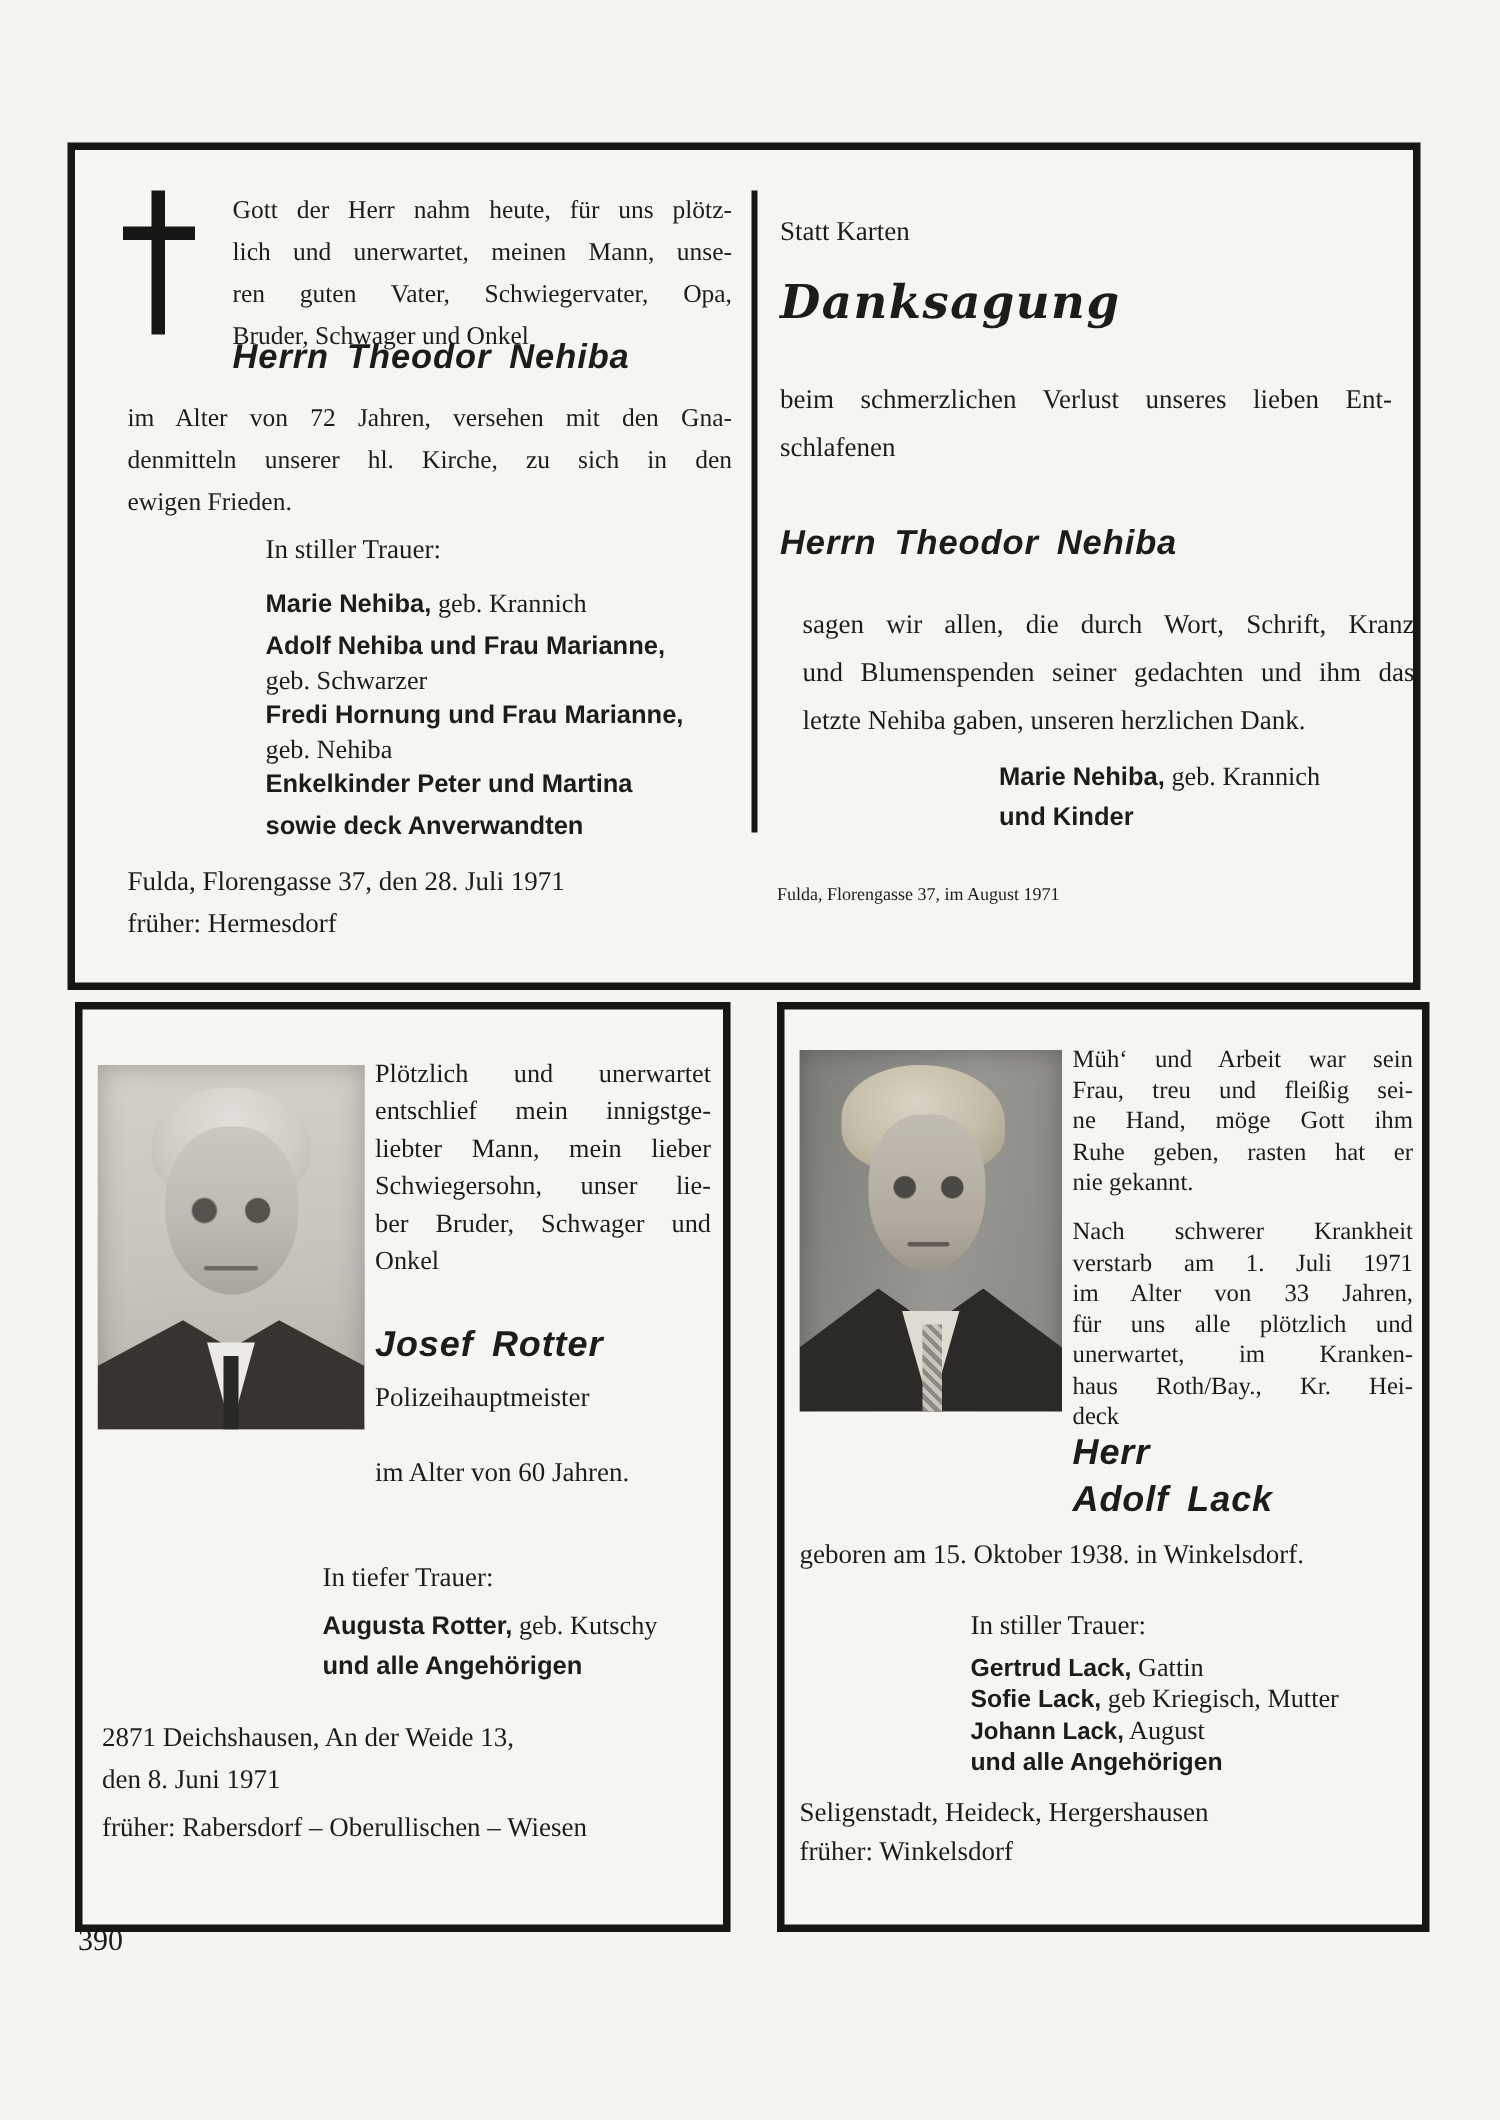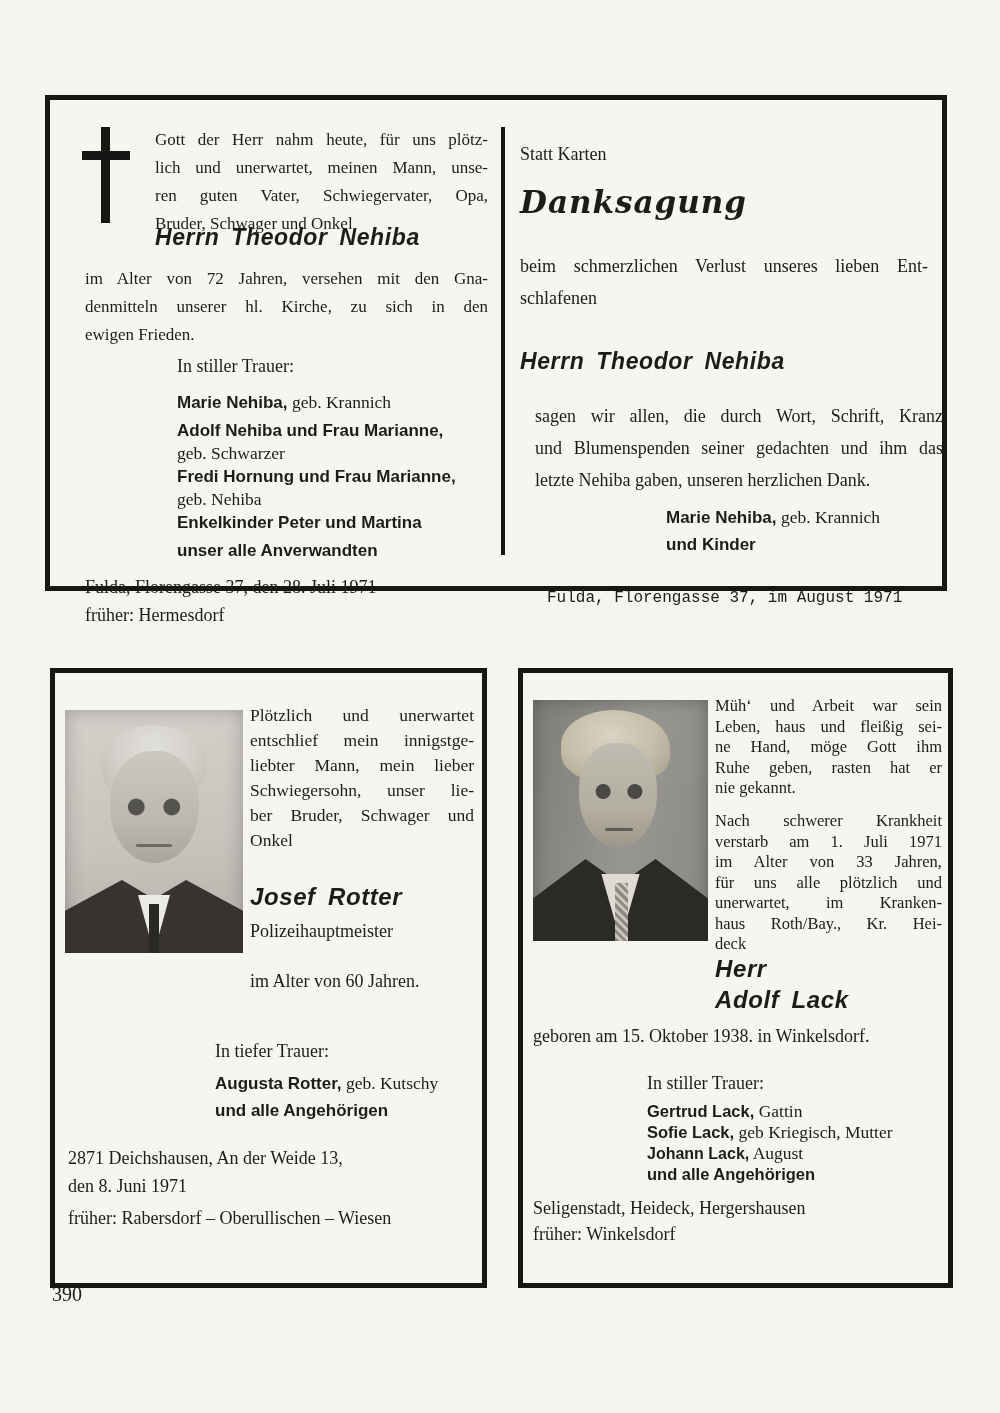--- a/index.html
+++ b/index.html
@@ -49,21 +49,21 @@
   .ph-lack .shirt { bottom:0; left:39%; width:22%; height:28%; background:#dfdbd2;
       clip-path:polygon(0 0,100% 0,50% 100%); }
   .ph-lack .tie { bottom:0; left:47%; width:7%; height:24%;
       background:repeating-linear-gradient(45deg,#8d8a83 0 3px,#c9c5bb 3px 6px); }
 </style>
 </head>
 <body>
 
 <div class="page">
 
-  <section class="box" style="left:45px; top:95px; width:902px; height:496px;">
+  <section class="box" style="left:45px; top:95px; width:902px; height:565px;">
 
     <div class="divider" style="left:451px; top:27px; width:4px; height:428px;"></div>
 
     <div class="cross" style="left:32px; top:27px;"></div>
 
     <div class="abs" style="left:105px; top:26px; width:333px; font-size:17px; line-height:28px;">
         <div class="jline">Gott der Herr nahm heute, für uns plötz-</div>
         <div class="jline">lich und unerwartet, meinen Mann, unse-</div>
         <div class="jline">ren guten Vater, Schwiegervater, Opa,</div>
         <div class="jline last">Bruder, Schwager und Onkel</div>
@@ -79,21 +79,21 @@
 
     <div class="abs" style="left:127px; top:256px; font-size:18px;">In stiller Trauer:</div>
 
     <div class="abs" style="left:127px; top:292px; width:310px; font-size:17.5px;">
       <div style="height:23px;"><span class="sans-b" style="font-size:17px;">Marie Nehiba,</span><span> geb. Krannich</span></div>
       <div style="height:23px; margin-top:5px;"><span class="sans-b" style="font-size:17px;">Adolf Nehiba und Frau Marianne,</span><span></span></div>
       <div style="height:23px;"><span class="sans-b" style="font-size:17px;"></span><span>geb. Schwarzer</span></div>
       <div style="height:23px;"><span class="sans-b" style="font-size:17px;">Fredi Hornung und Frau Marianne,</span><span></span></div>
       <div style="height:23px;"><span class="sans-b" style="font-size:17px;"></span><span>geb. Nehiba</span></div>
       <div style="height:23px;"><span class="sans-b" style="font-size:17px;">Enkelkinder Peter und Martina</span><span></span></div>
-      <div style="height:23px; margin-top:5px;"><span class="sans-b" style="font-size:17px;">unser alle Anverwandten</span><span></span></div>
+      <div style="height:23px; margin-top:5px;"><span class="sans-b" style="font-size:17px;">sowie deck Anverwandten</span><span></span></div>
     </div>
 
     <div class="abs" style="left:35px; top:477px; font-size:18px;">Fulda, Florengasse 37, den 28. Juli 1971</div>
     <div class="abs" style="left:35px; top:505px; font-size:18px;">früher: Hermesdorf</div>
 
     <div class="abs" style="left:470px; top:44px; font-size:18px;">Statt Karten</div>
 
     <div class="abs center script-title" style="left:470px; top:84px; width:410px; font-size:31px;">Danksagung</div>
 
     <div class="abs" style="left:470px; top:150px; width:408px; font-size:18px; line-height:32px;">
@@ -105,21 +105,21 @@
 
     <div class="abs" style="left:470px; top:300px; width:408px; font-size:18px; line-height:32px;margin-left:15px;">
         <div class="jline">sagen wir allen, die durch Wort, Schrift, Kranz</div>
         <div class="jline">und Blumenspenden seiner gedachten und ihm das</div>
         <div class="jline last">letzte Nehiba gaben, unseren herzlichen Dank.</div>
       </div>
 
     <div class="abs" style="left:616px; top:407px; font-size:17.5px;"><span class="sans-b" style="font-size:17px;">Marie Nehiba,</span><span> geb. Krannich</span></div>
     <div class="abs sans-b" style="left:616px; top:435px; font-size:17px;">und Kinder</div>
 
-    <div class="abs" style="left:497px; top:489px; font-size:16px;font-family:Liberation Mono, monospace;">Fulda, Florengasse 37, im August 1971</div>
+    <div class="abs" style="left:468px; top:489px; font-size:12px;">Fulda, Florengasse 37, im August 1971</div>
   </section>
 
   <section class="box" style="left:50px; top:668px; width:437px; height:620px;">
 
     <div class="photo ph-rotter" style="left:10px; top:37px; width:178px; height:243px;">
       <div class="hair"></div>
       <div class="face"></div>
       <div class="eyes"></div>
       <div class="mouth"></div>
       <div class="suit"></div>
@@ -158,21 +158,21 @@
       <div class="face"></div>
       <div class="eyes"></div>
       <div class="mouth"></div>
       <div class="suit"></div>
       <div class="shirt"></div>
       <div class="tie"></div>
     </div>
 
     <div class="abs" style="left:192px; top:23px; width:227px; font-size:16.5px; line-height:20.5px;">
         <div class="jline">Müh‘ und Arbeit war sein</div>
-        <div class="jline">Leben, haus und fleißig sei-</div>
+        <div class="jline">Frau, treu und fleißig sei-</div>
         <div class="jline">ne Hand, möge Gott ihm</div>
         <div class="jline">Ruhe geben, rasten hat er</div>
         <div class="jline last">nie gekannt.</div>
       </div>
 
     <div class="abs" style="left:192px; top:138px; width:227px; font-size:16.5px; line-height:20.5px;">
         <div class="jline">Nach schwerer Krankheit</div>
         <div class="jline">verstarb am 1. Juli 1971</div>
         <div class="jline">im Alter von 33 Jahren,</div>
         <div class="jline">für uns alle plötzlich und</div>

